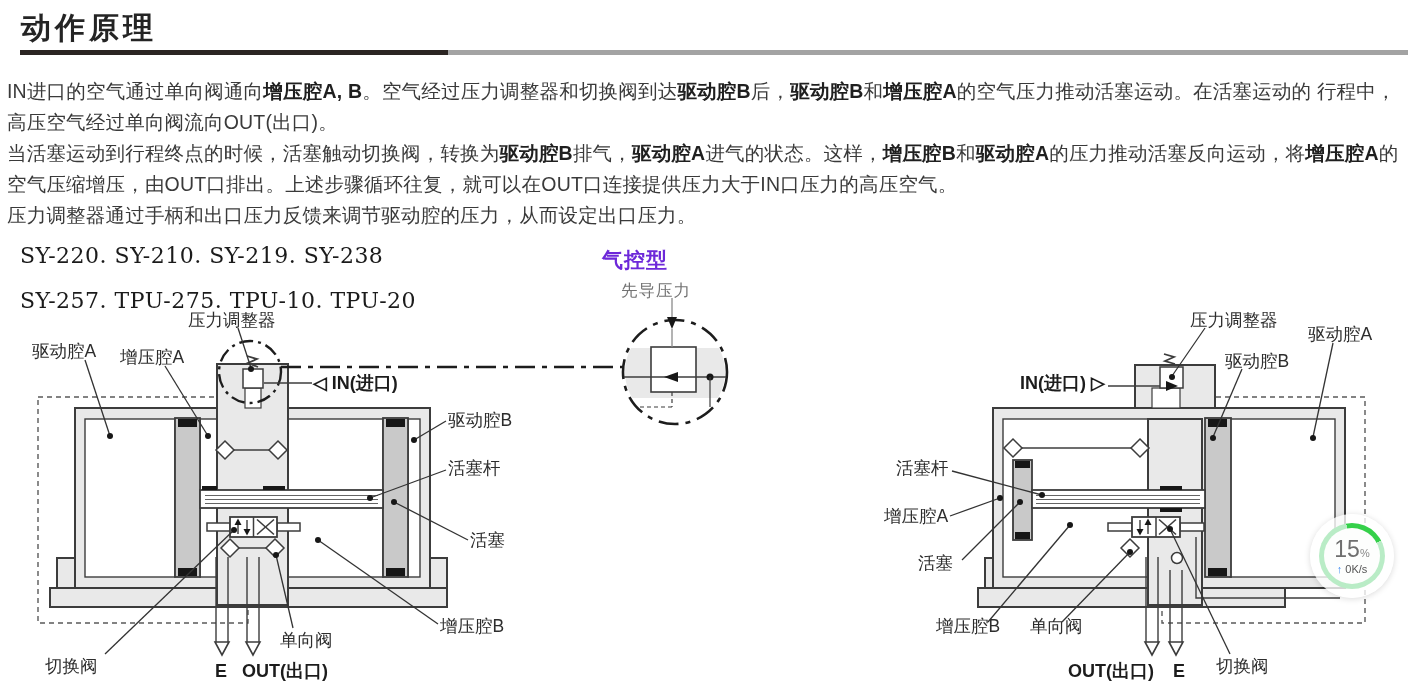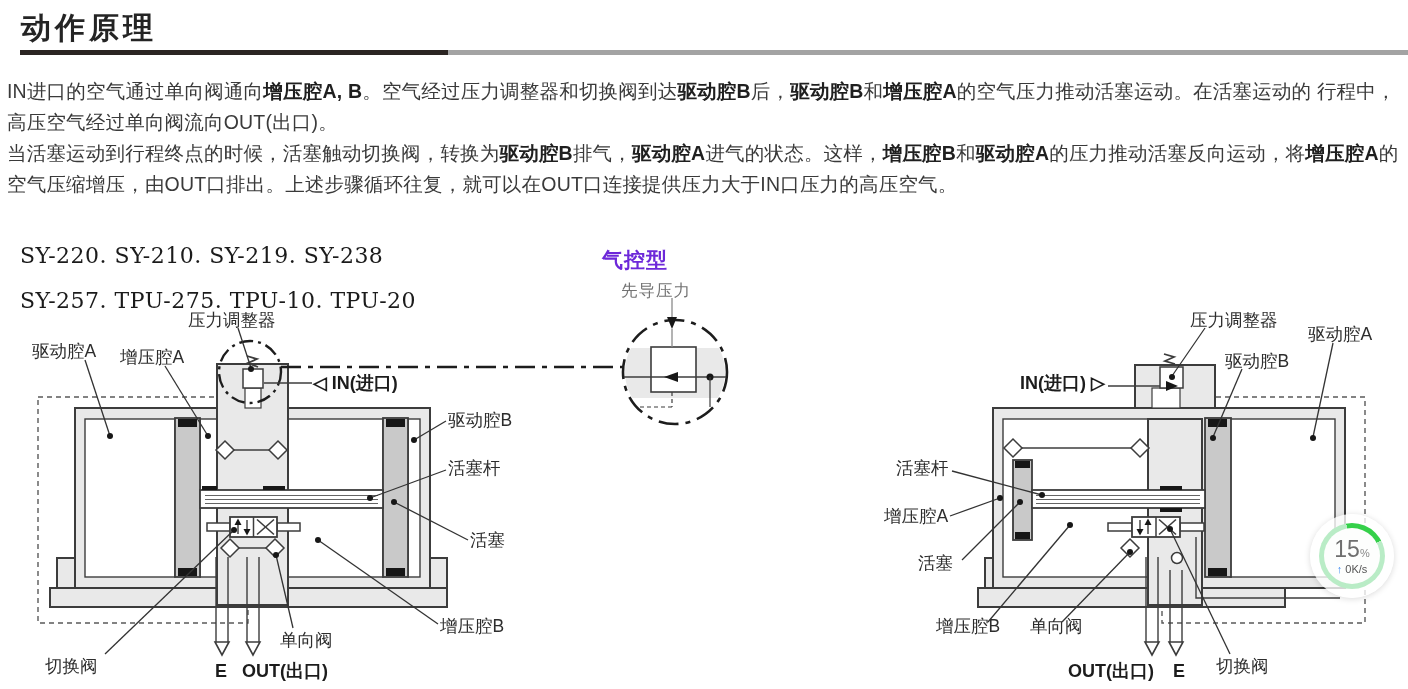--- a/index.html
+++ b/index.html
@@ -46,20 +46,21 @@
 
 <div class="page">
 
   <div class="title">动作原理</div>
   <div class="rule-dark"></div>
   <div class="rule-gray"></div>
 
   <div class="paras">
       <div class="para"><span>IN进口的空气通过单向阀通向</span><span class="b">增压腔A, B</span><span>。空气经过压力调整器和切换阀到达</span><span class="b">驱动腔B</span><span>后，</span><span class="b">驱动腔B</span><span>和</span><span class="b">增压腔A</span><span>的空气压力推动活塞运动。在活塞运动的 行程中，高压空气经过单向阀流向OUT(出口)。</span></div>
       <div class="para"><span>当活塞运动到行程终点的时候，活塞触动切换阀，转换为</span><span class="b">驱动腔B</span><span>排气，</span><span class="b">驱动腔A</span><span>进气的状态。这样，</span><span class="b">增压腔B</span><span>和</span><span class="b">驱动腔A</span><span>的压力推动活塞反向运动，将</span><span class="b">增压腔A</span><span>的空气压缩增压，由OUT口排出。上述步骤循环往复，就可以在OUT口连接提供压力大于IN口压力的高压空气。</span></div>
+      <div class="para"><span>压力调整器通过手柄和出口压力反馈来调节驱动腔的压力，从而设定出口压力。</span></div>
     </div>
 
   <div class="diagram">
 
     <svg width="1408" height="449" viewBox="0 0 1408 449">
 
       <g stroke="#3c3c3c" fill="none">
         <rect x="38" y="157" width="210" height="226" class="dash"></rect>
         <rect x="57" y="318" width="390" height="30" class="body"></rect>
         <rect x="50" y="348" width="397" height="19" class="body"></rect>

